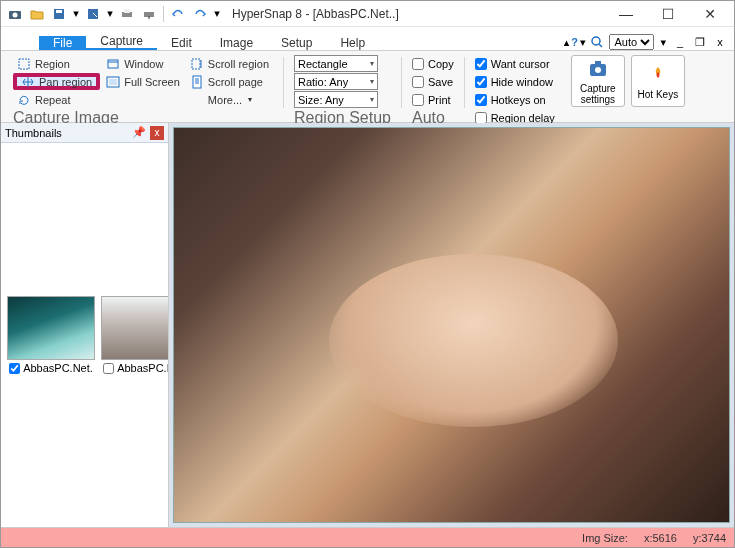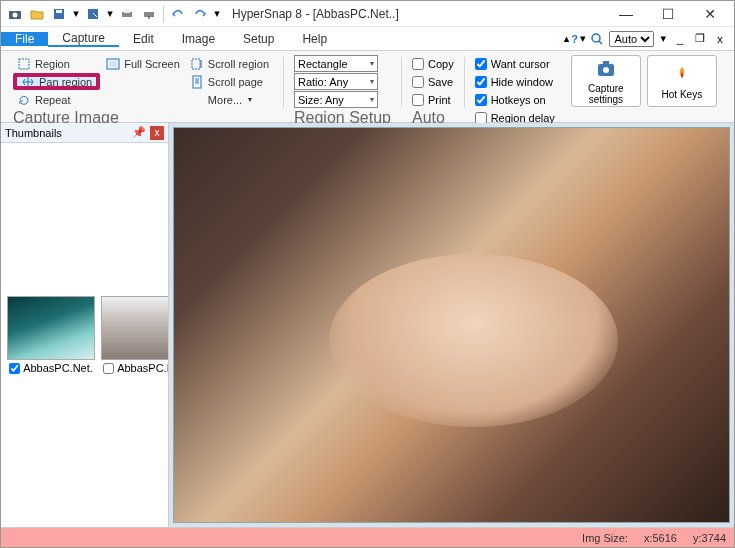--- a/index.html
+++ b/index.html
@@ -7,21 +7,21 @@
 
 
 .qat { height:26px; background:#fff; display:flex; align-items:center; padding:2px 4px; gap:2px; border-bottom:1px solid #e5e5e5; }
 .qat .ic { width:20px; height:20px; display:flex; align-items:center; justify-content:center; border-radius:2px; cursor:pointer; }
 .qat .sep { width:1px; height:16px; background:#ccc; margin:0 2px; }
 .qat .title { margin-left:8px; font-size:12px; color:#333; }
 .qat .spacer { flex:1; }
 .winbtn { width:40px; height:24px; display:flex; align-items:center; justify-content:center; cursor:pointer; font-size:14px; color:#333; }
 
 
-.menubar { height:24px; background:#fff; display:flex; align-items:center; border-bottom:1px solid #d0d0d0; }
+.menubar { height:24px; background:#fff; display:flex; align-items:flex-end; border-bottom:1px solid #d0d0d0;padding-left:38px; }
 .menuitem { padding:0 14px; display:flex; align-items:center; cursor:pointer; font-size:12px; color:#333; }
 .menuitem.file { background:#1e88e5; color:#fff; font-weight:400; }
 .menuitem.active { border-bottom:2px solid #1e88e5; }
 .menubar .right { margin-left:auto; display:flex; align-items:center; gap:4px; padding-right:6px; }
 .help-drop { display:flex; align-items:center; gap:2px; }
 .smic { width:16px; height:16px; display:flex; align-items:center; justify-content:center; cursor:pointer; }
 
 
 .ribbon { height:72px; background:#f7f7f7; border-bottom:1px solid #ccc; display:flex; align-items:stretch; padding:4px 6px 0; gap:4px; }
 .group { display:flex; flex-direction:column; padding:0 6px; }
@@ -30,21 +30,21 @@
 .vsep { width:1px; background:#d6d6d6; margin:2px 0 14px; }
 .col { display:flex; flex-direction:column; gap:1px; }
 .rbtn { display:flex; align-items:center; gap:4px; padding:1px 4px; height:17px; cursor:pointer; white-space:nowrap; color:#333; border-radius:2px; }
 .rbtn.sel { background:#dbeafe; border:4px solid #be185d; }
 .rbtn .gic { width:14px; height:14px; display:flex; align-items:center; justify-content:center; color:#1e6fc5; }
 .combo { border:1px solid #888; background:#fff; height:17px; width:84px; display:flex; align-items:center; padding:0 3px; justify-content:space-between; cursor:pointer; }
 .combo .cv { font-size:11px; }
 .combo .cd { font-size:8px; color:#555; }
 .chk { display:flex; align-items:center; gap:4px; height:17px; cursor:pointer; white-space:nowrap; }
 .chk input { width:12px; height:12px; }
-.bigbtn { display:flex; flex-direction:column; align-items:center; justify-content:center; width:70px; height:52px; border:1px solid #bbb; border-radius:3px; background:#fff; cursor:pointer; gap:2px; }
+.bigbtn { display:flex; flex-direction:column; align-items:center; justify-content:center; width:54px; height:52px; border:1px solid #bbb; border-radius:3px; background:#fff; cursor:pointer; gap:2px; }
 .bigbtn .bic { width:24px; height:24px; display:flex; align-items:center; justify-content:center; }
 .bigbtn .bl { font-size:10px; text-align:center; line-height:1.1; }
 
 
 .main { flex:1; display:flex; overflow:hidden; }
 .thumbs { width:168px; background:#fff; border-right:1px solid #ccc; display:flex; flex-direction:column; }
 .thumbs .hdr { height:20px; background:#eef3f9; border-bottom:1px solid #c8d4e4; display:flex; align-items:center; padding:0 4px; font-size:11px; }
 .thumbs .hdr .sp { flex:1; }
 .thumbs .hdr .pin { cursor:pointer; padding:0 4px; }
 .thumbs .hdr .xb { width:14px; height:14px; background:#c94434; color:#fff; display:flex; align-items:center; justify-content:center; font-size:10px; cursor:pointer; }
@@ -189,20 +189,29 @@
                 <path d="M3 11v-3h3" fill="none" stroke="#1e6fc5"></path>
               </svg>
             </span>
             <span>Repeat</span>
           </div>
         </div>
       <div class="col" id="ci-col2">
           <div class="rbtn">
             <span class="gic">
               <svg width="14" height="14">
+                <rect x="2" y="3" width="10" height="8" fill="none" stroke="#1e6fc5"></rect>
+                <path d="M2 5h10" stroke="#1e6fc5"></path>
+              </svg>
+            </span>
+            <span>Window</span>
+          </div>
+          <div class="rbtn">
+            <span class="gic">
+              <svg width="14" height="14">
                 <rect x="1" y="2" width="12" height="10" fill="none" stroke="#1e6fc5"></rect>
                 <rect x="3" y="4" width="8" height="6" fill="#cde3f8"></rect>
               </svg>
             </span>
             <span>Full Screen</span>
           </div>
         </div>
       <div class="col" id="ci-col3">
           <div class="rbtn">
             <span class="gic">

